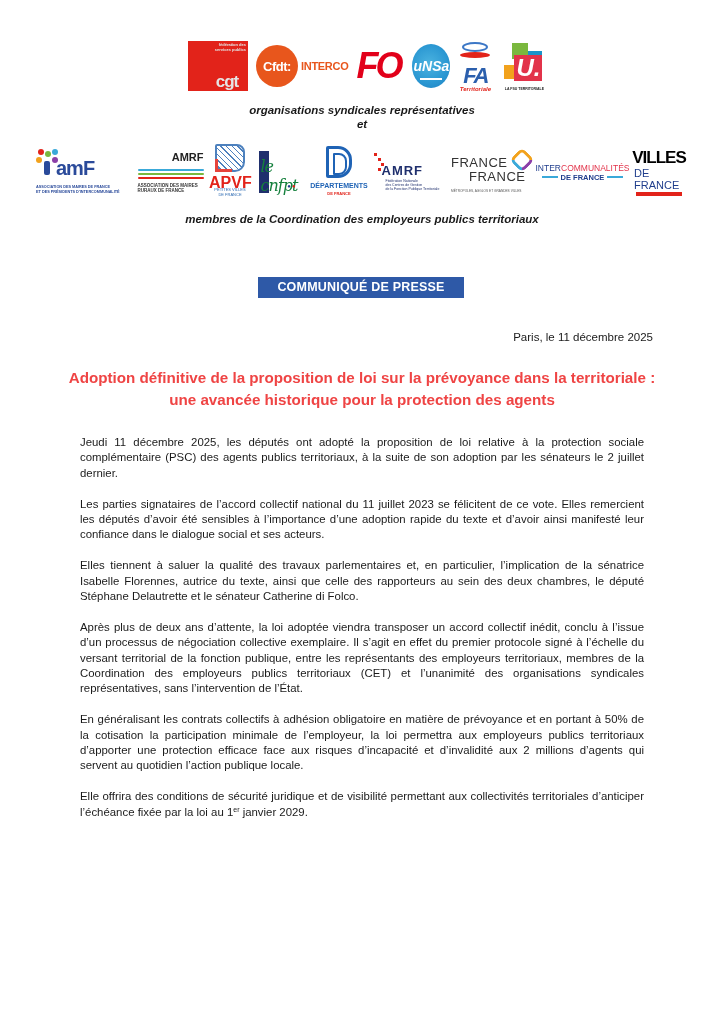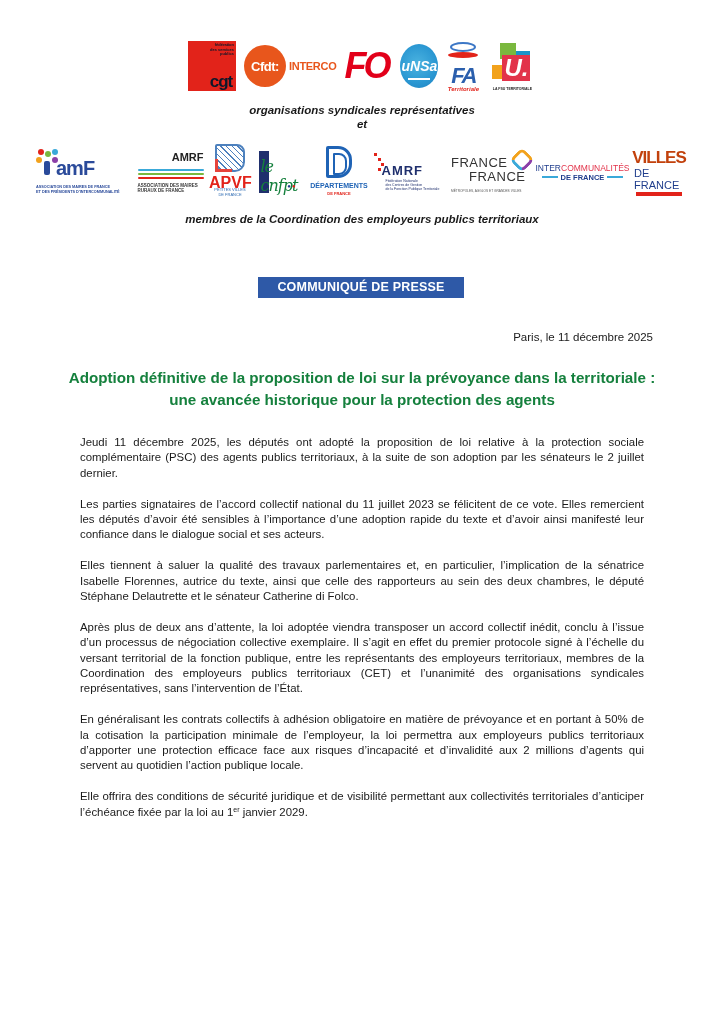--- a/index.html
+++ b/index.html
@@ -3,21 +3,21 @@
 <meta charset="utf-8">
 <style>
   * { box-sizing: border-box; margin: 0; padding: 0; }
   html, body { width: 724px; height: 1024px; background: #ffffff; overflow: hidden; }
   body { font-family: "Liberation Sans", sans-serif; color: #1a1a1a; position: relative; }
 
   
   .logos-unions { position: absolute; top: 40px; left: 188px; height: 52px; display: flex; align-items: center; gap: 8px; }
   .lg { position: relative; display: flex; align-items: center; justify-content: center; }
 
-  .cgt { width: 48px; height: 50px; background: #e2231a; color: #0f172a; flex-direction: column; justify-content: space-between; padding: 2px 2px 1px 20px; }
+  .cgt { width: 60px; height: 50px; background: #e2231a; color: #e5e5e5; flex-direction: column; justify-content: space-between; padding: 2px 2px 1px 20px; }
   .cgt .small { font-size: 4px; line-height: 4.5px; text-align: right; font-weight: bold; width: 100%; }
   .cgt .big { font-size: 17px; font-weight: bold; line-height: 16px; letter-spacing: -1px; }
 
   .cfdt { display: flex; align-items: center; gap: 3px; }
   .cfdt .circle { width: 42px; height: 42px; border-radius: 50%; background: #e8561c; color: #fff; font-weight: bold; font-size: 13px; display: flex; align-items: center; justify-content: center; letter-spacing: -0.5px; }
   .cfdt .interco { color: #e8561c; font-weight: bold; font-size: 11px; letter-spacing: -0.3px; }
 
   .fo { color: #e2001a; font-size: 36px; font-weight: bold; font-style: italic; letter-spacing: -3px; line-height: 36px; padding-right: 4px; }
 
   .unsa { width: 38px; height: 44px; border-radius: 50%; background: radial-gradient(circle at 45% 45%, #4bb3e0 0%, #2a97d2 60%, #1f7fbf 100%); color: #fff; font-weight: bold; font-size: 14px; font-style: italic; }
@@ -86,32 +86,32 @@
   .fu .sub { position: absolute; bottom: 2px; left: 0; font-size: 3.2px; color: #555; white-space: nowrap; }
 
   .ic { width: 96px; height: 30px; flex-direction: column; }
   .ic .l1 { font-size: 8.5px; font-weight: normal; white-space: nowrap; }
   .ic .l1 .a { color: #1f3d8c; }
   .ic .l1 .b { color: #e2334a; }
   .ic .l2 { font-size: 7.5px; font-weight: bold; color: #1f3d8c; display: flex; align-items: center; gap: 3px; }
   .ic .l2 .line { width: 16px; height: 2px; background: #3aa9d9; }
 
   .vf { width: 50px; height: 50px; flex-direction: column; }
-  .vf .w1 { color: #c2410c; font-weight: bold; font-size: 17px; letter-spacing: -1px; line-height: 18px; }
+  .vf .w1 { color: #000000; font-weight: bold; font-size: 17px; letter-spacing: -1px; line-height: 18px; }
   .vf .w2 { color: #1f3d8c; font-size: 11px; line-height: 12px; }
   .vf .band { width: 46px; height: 4px; background: #e2231a; margin-top: 1px; }
 
   
   .banner { position: absolute; top: 277px; left: 258px; width: 206px; height: 21px; background: #2e59a7; color: #fff; font-weight: bold; font-size: 12.5px; text-align: center; line-height: 21px; letter-spacing: 0.2px; }
 
   
   .date { position: absolute; top: 331px; right: 71px; font-size: 11.5px; color: #1a1a1a; }
 
   
-  .title { position: absolute; top: 367px; left: 60px; width: 604px; text-align: center; color: #15803d; font-weight: bold; font-size: 15.2px; line-height: 22px; }
+  .title { position: absolute; top: 367px; left: 60px; width: 604px; text-align: center; color: #ef4444; font-weight: bold; font-size: 15.2px; line-height: 22px; }
 
   
   .body { position: absolute; top: 435px; left: 80px; width: 564px; font-size: 11.4px; line-height: 15.4px; text-align: justify; color: #1a1a1a; }
   .body p { margin-bottom: 15.4px; }
   .body sup { font-size: 7px; vertical-align: 4px; line-height: 0; }
 </style>
 </head>
 <body>
 
 <div class="logos-unions">

